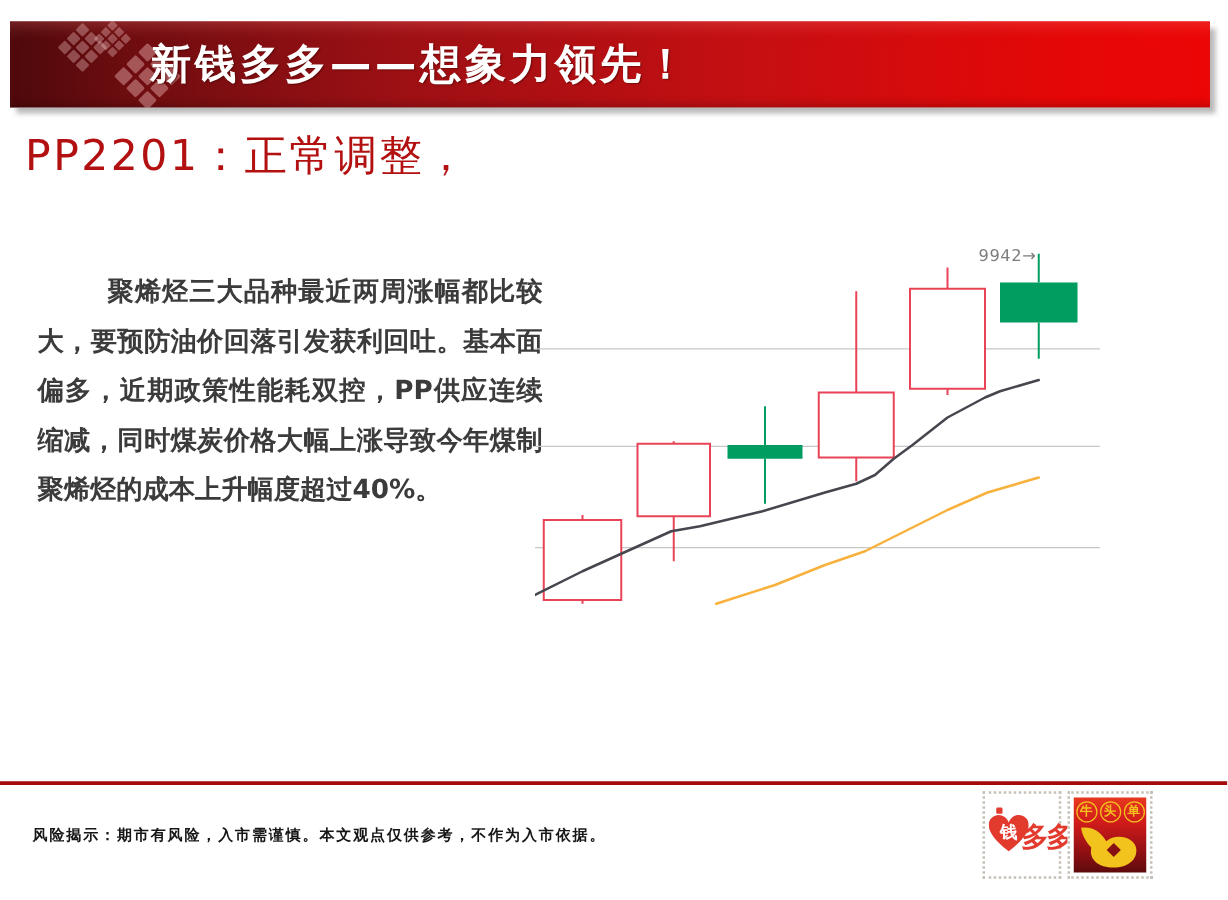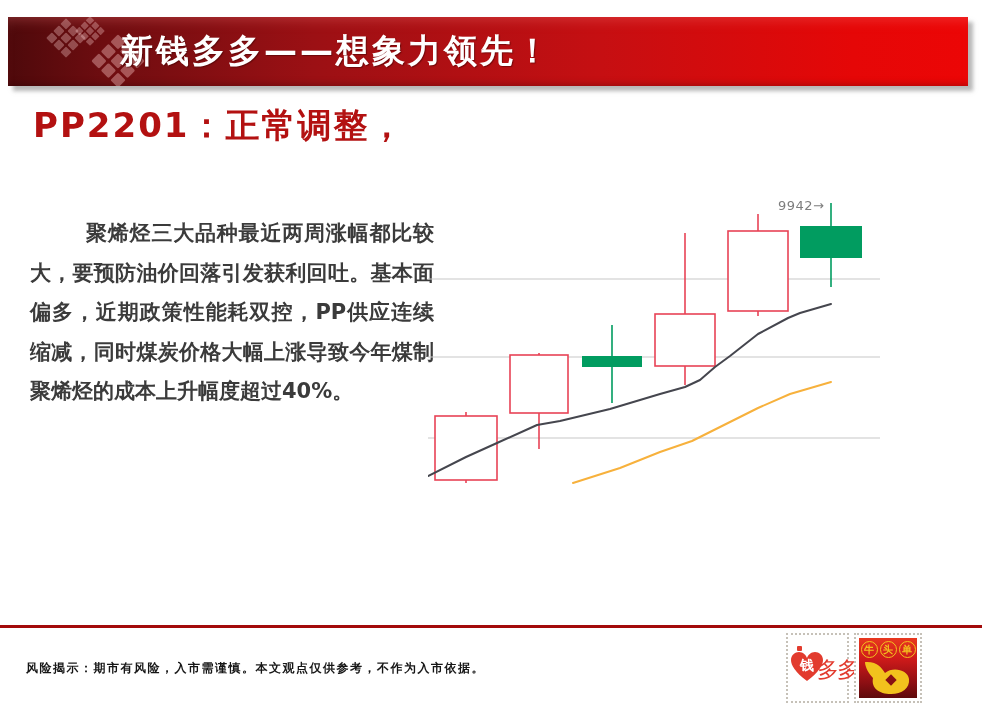--- a/index.html
+++ b/index.html
@@ -16,53 +16,53 @@
                inset 0 -7px 9px -7px rgba(0,0,0,.35);
     display:flex;align-items:center;
   }
   .banner-pattern{position:absolute;left:18px;top:0;}
   .banner-text{
     position:relative;margin-left:112px;color:#ffffff;font-size:33px;font-weight:bold;
     letter-spacing:3px;white-space:nowrap;text-shadow:1px 1px 1px rgba(60,0,0,.5);
   }
   
   .page-title{
-    position:absolute;left:33px;top:102px;width:420px;
-    color:#b31111;font-size:34px;font-weight:bold;line-height:46px;letter-spacing:2px;
+    position:absolute;left:20px;top:102px;width:420px;
+    color:#b31111;font-size:34px;font-weight:normal;line-height:46px;letter-spacing:2px;
   }
   
   .body-text{
     position:absolute;left:30px;top:214px;width:404px;margin:0;
     color:#3b3b3b;font-size:21px;font-weight:bold;line-height:39.5px;
     text-align:justify;text-indent:56px;
   }
   
   .chart{position:absolute;left:428px;top:198px;width:457px;height:294px;}
   .price-label{
-    position:absolute;left:350px;top:0px;width:56px;text-align:left;
+    position:absolute;left:350px;top:0px;width:56px;text-align:center;
     color:#7d7d7d;font-size:13px;letter-spacing:0.5px;
   }
   
   .footer-rule{position:absolute;left:0;top:625px;width:982px;height:3px;background:#a30b0b;}
   .disclaimer{
     position:absolute;left:10px;top:644px;width:740px;margin:16px;
     color:#161616;font-size:12px;font-weight:bold;letter-spacing:1.5px;
   }
   
   .stamps{position:absolute;left:786px;top:633px;display:flex;gap:5px;}
   .stamp{box-sizing:border-box;border:2px dotted #c6c1b8;background:#ffffff;}
   .stamp-a{width:63px;height:70px;position:relative;}
   .heart-wrap{position:absolute;left:3px;top:17px;width:32px;height:30px;}
   .heart-char{
     position:absolute;left:0;top:5px;width:32px;text-align:center;
     color:#ffffff;font-size:14px;font-weight:bold;
   }
   .mini-mark{position:absolute;left:9px;top:11px;width:5px;height:5px;background:#e23b2e;border-radius:1px;}
   .duoduo{
-    position:absolute;left:29px;top:20px;color:#e23b2e;font-size:22px;font-weight:normal;
+    position:absolute;left:29px;top:20px;color:#e23b2e;font-size:22px;font-weight:bold;
     letter-spacing:-2px;white-space:nowrap;
   }
   .stamp-b{width:68px;height:70px;position:relative;padding:3px;}
   .ntd-panel{
     width:100%;height:100%;box-sizing:border-box;
     background:linear-gradient(180deg,#e8381f 0%,#ce1a1a 35%,#8c0f13 75%,#5e0a0c 100%);
     display:flex;flex-direction:column;align-items:center;
   }
   .ntd-row{display:flex;gap:2px;margin-top:3px;}
   .ntd-char{

